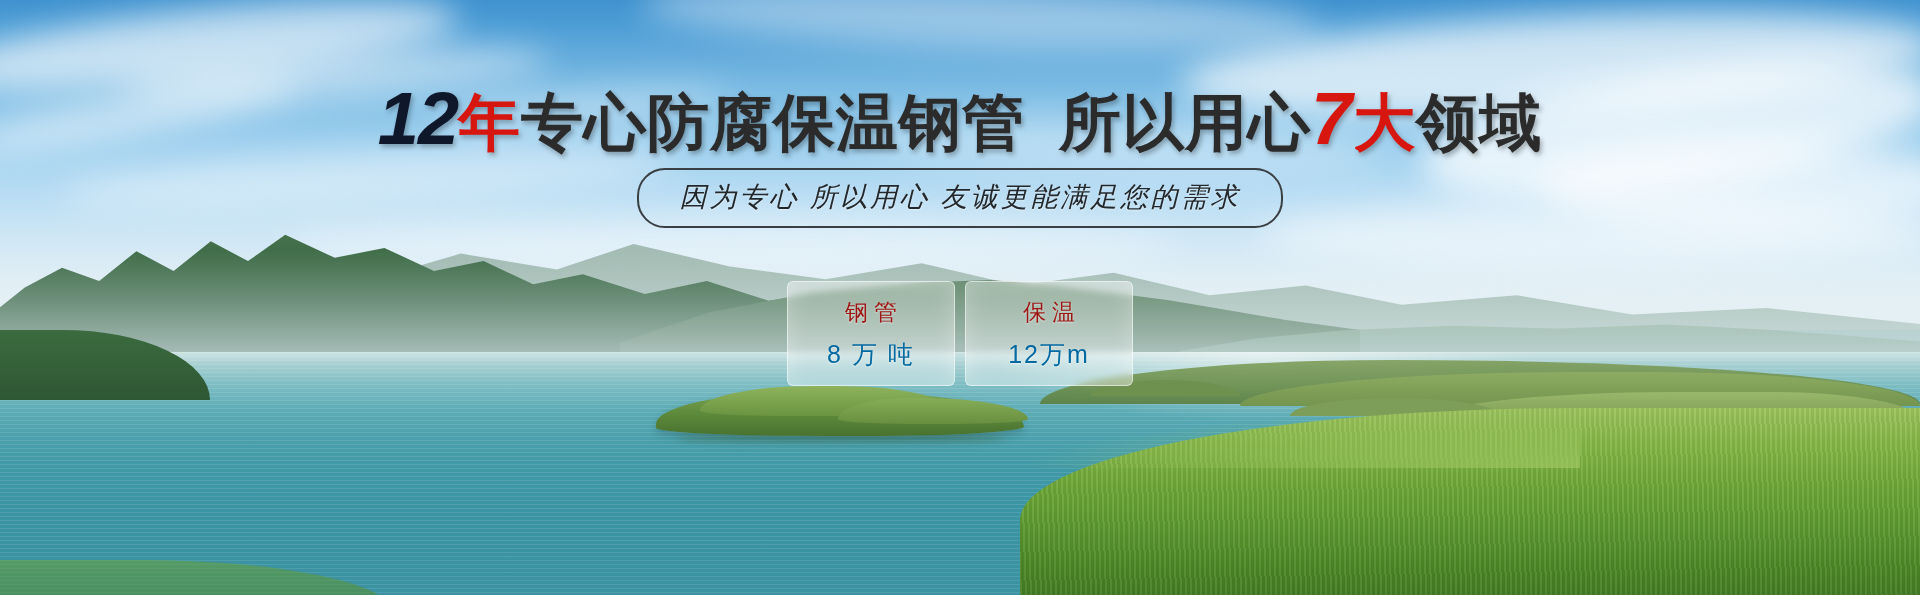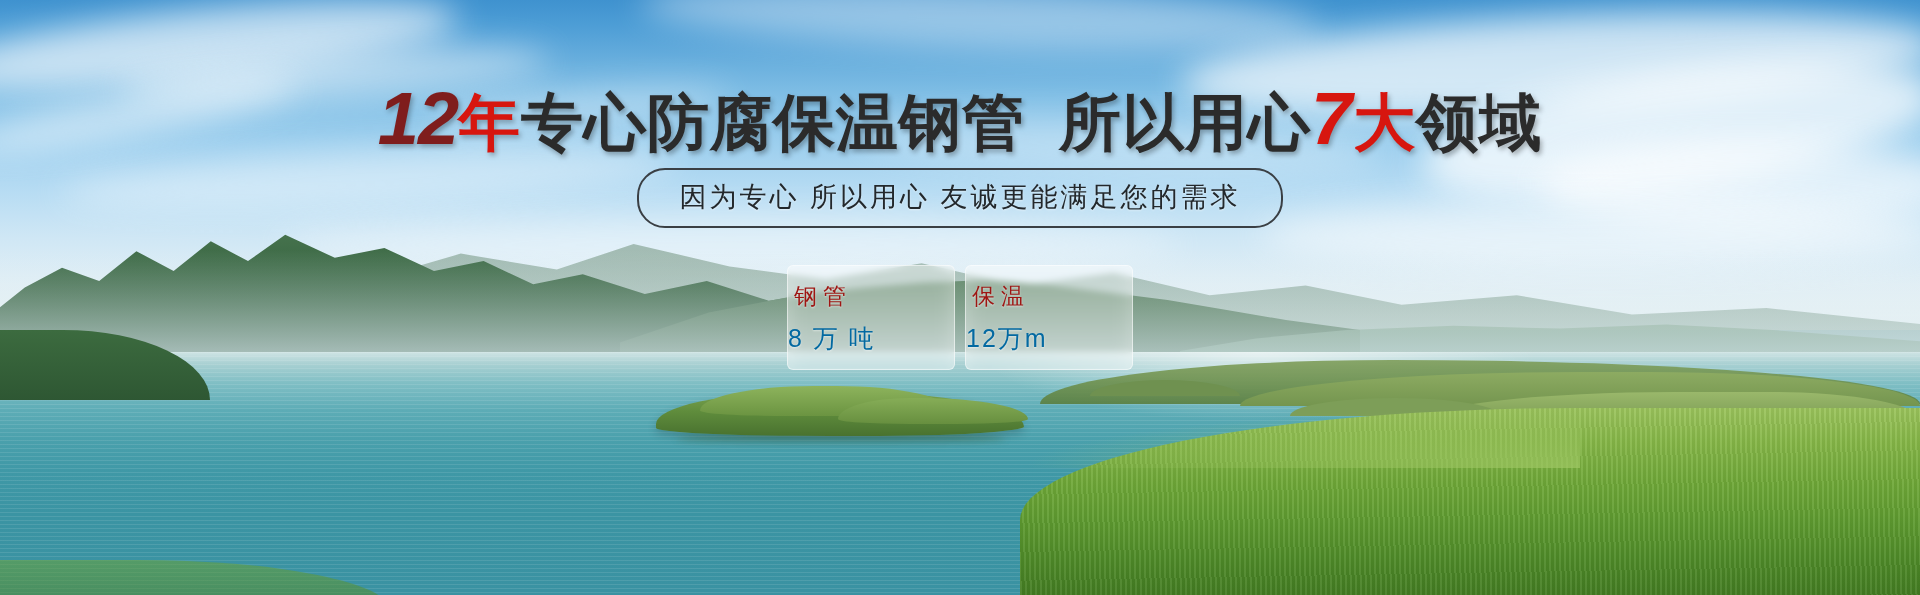--- a/index.html
+++ b/index.html
@@ -199,21 +199,21 @@
     text-align:center;
     white-space:nowrap;
     font-size:62px;
     font-weight:bold;
     letter-spacing:1px;
     line-height:1;
     color:#2b2b2b;
     text-shadow:2px 3px 5px rgba(0,0,0,.30);
   }
   .headline .num {
-    color:#7f1d1d;
+    color:#0f172a;
     font-size:74px;
     font-style:italic;
     font-weight:bold;
     letter-spacing:-1px;
     text-shadow:2px 3px 5px rgba(0,0,0,.28);
   }
   .headline .num2 {
     color:#d7160f;
     font-size:74px;
     font-style:italic;
@@ -222,21 +222,21 @@
   }
   .headline .red {
     color:#d7160f;
     text-shadow:2px 3px 5px rgba(0,0,0,.28);
   }
   .headline .gap { display:inline-block; width:34px; }
 
   
   .pill-wrap {
     position:absolute; left:0; top:168px; width:1920px;
-    display:flex; justify-content:center;
+    display:flex; justify-content:center;font-style:italic;
   }
   .pill {
     border:2px solid #3a3f44;
     border-radius:28px;
     padding:9px 40px 11px;
     font-size:27px;
     letter-spacing:3px;
     color:#23282c;
     background:transparent;
     white-space:nowrap;
@@ -249,23 +249,24 @@
     display:flex; justify-content:center; gap:10px;
   }
   .card {
     width:168px; height:105px;
     background:rgba(255,255,255,0.30);
     border:1px solid rgba(255,255,255,0.60);
     border-radius:6px;
     backdrop-filter:blur(3px);
     -webkit-backdrop-filter:blur(3px);
     display:flex; flex-direction:column;
-    justify-content:center;
+    align-items:center; justify-content:center;
     gap:10px;
     box-shadow:inset 0 0 22px rgba(255,255,255,.28);
+    margin-top:16px;
   }
   .card-label {
     font-size:23px;
     letter-spacing:6px;
     text-indent:6px;
     color:#9e1613;
     text-shadow:0 1px 2px rgba(255,255,255,.55);
   }
   .card-value {
     font-size:25px;

